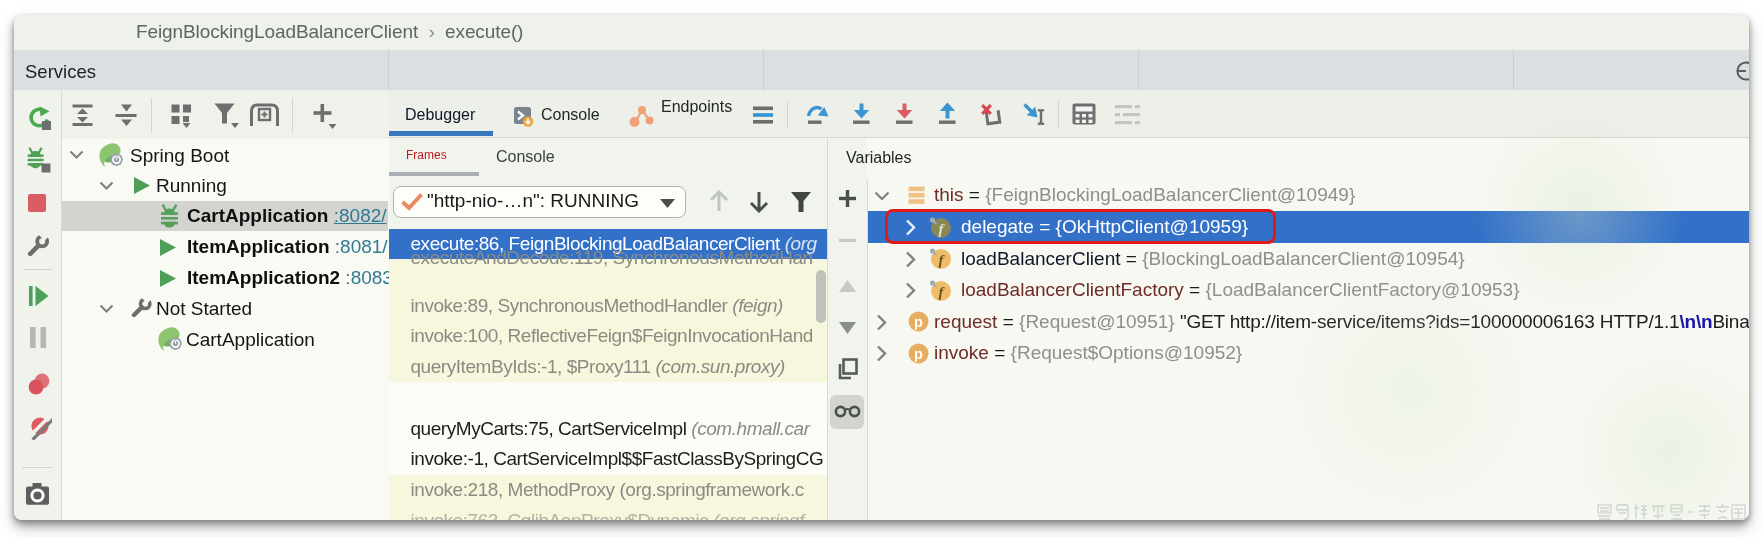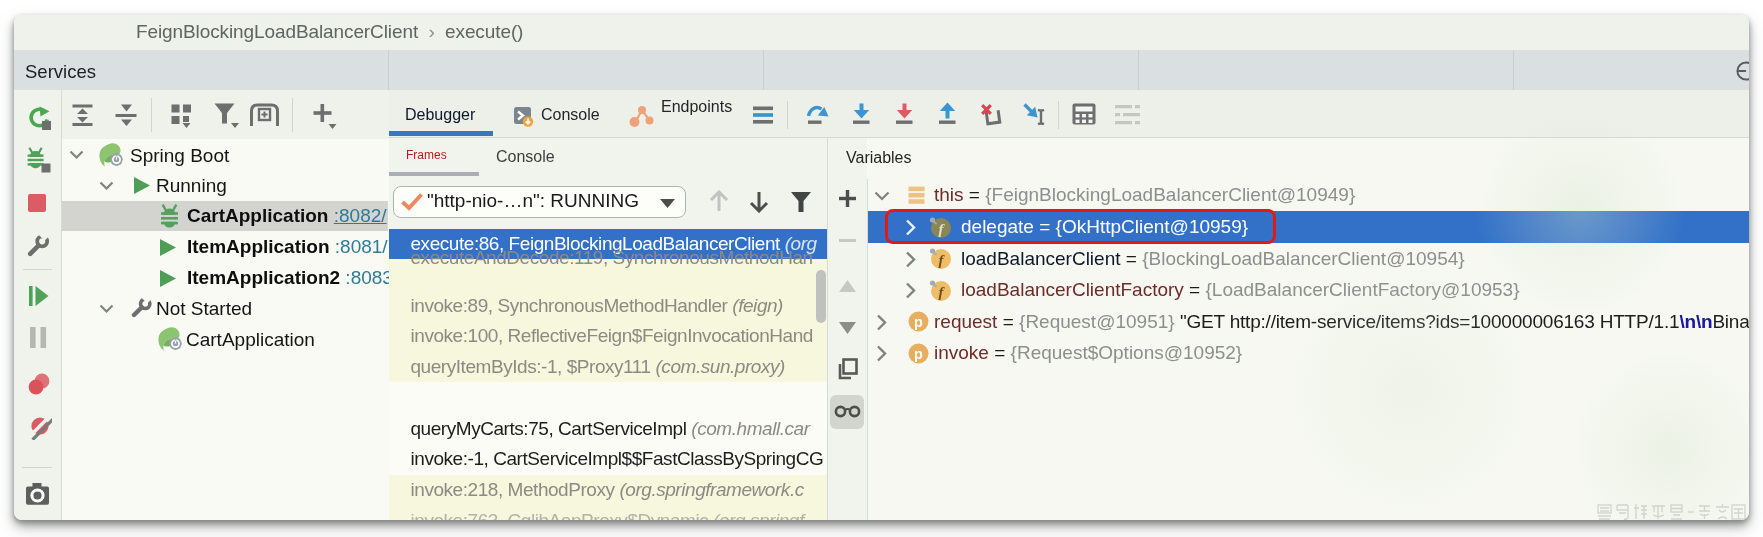--- a/index.html
+++ b/index.html
@@ -318,21 +318,21 @@
     <div class="abs" style="left:0;top:30.7px;width:438px;height:122.9px;background:#F6F7DD;"></div>
     <div class="abs" style="left:0;top:153.6px;width:438px;height:92.2px;background:#FBFCF6;"></div>
     <div class="abs" style="left:0;top:245.8px;width:438px;height:46px;background:#F6F7DD;"></div>
     <div class="abs txt" style="left:22px;top:4px;font-size:19px;letter-spacing:-0.45px;color:#FFFFFF;">execute:86, FeignBlockingLoadBalancerClient <span style="font-style:italic;color:#D9E4F5;">(org</span></div>
     <div class="abs txt" style="left:22px;top:18px;font-size:19px;letter-spacing:-0.45px;color:#8B8B83;">executeAndDecode:119, SynchronousMethodHan</div>
     <div class="abs txt" style="left:22px;top:66px;font-size:19px;letter-spacing:-0.45px;color:#8B8B83;">invoke:89, SynchronousMethodHandler <span style="font-style:italic;">(feign)</span></div>
     <div class="abs txt" style="left:22px;top:96px;font-size:19px;letter-spacing:-0.45px;color:#8B8B83;">invoke:100, ReflectiveFeign$FeignInvocationHand</div>
     <div class="abs txt" style="left:22px;top:127px;font-size:19px;letter-spacing:-0.45px;color:#8B8B83;">queryItemByIds:-1, $Proxy111 <span style="font-style:italic;">(com.sun.proxy)</span></div>
     <div class="abs txt" style="left:22px;top:189px;font-size:19px;letter-spacing:-0.45px;color:#1D1D1D;">queryMyCarts:75, CartServiceImpl <span style="font-style:italic;color:#8B8B83;">(com.hmall.car</span></div>
     <div class="abs txt" style="left:22px;top:219px;font-size:19px;letter-spacing:-0.45px;color:#1D1D1D;">invoke:-1, CartServiceImpl$$FastClassBySpringCG</div>
-    <div class="abs txt" style="left:22px;top:250px;font-size:19px;letter-spacing:-0.45px;color:#8B8B83;">invoke:218, MethodProxy <span style="font-style:italic;">(org.springframework.c</span></div>
+    <div class="abs txt" style="left:22px;top:250px;font-size:19px;letter-spacing:-0.45px;color:#8B8B83;">invoke:218, MethodProxy <span style="">(org.springframework.c</span></div>
     <div class="abs txt" style="left:22px;top:281px;font-size:19px;letter-spacing:-0.45px;color:#B2B2A6;">invoke:763, CglibAopProxy$Dynamic <span style="font-style:italic;">(org.springf</span></div>
     <div class="abs" style="left:427px;top:41px;width:10px;height:53px;background:#BFC2BC;border-radius:5px;"></div>
   </div>
 
   <svg class="abs" style="left:838px;top:189px;" width="19" height="19" viewBox="0 0 19 19">
     <rect x="7.8" y="1" width="3.4" height="17" fill="#4A4F4C"></rect>
         <rect x="1" y="7.8" width="17" height="3.4" fill="#4A4F4C"></rect>
   </svg>
   <div class="abs" style="left:839px;top:239px;width:17px;height:3.4px;background:#C6C9C3;"></div>
   <svg class="abs" style="left:838px;top:279px;" width="19" height="14" viewBox="0 0 19 14">

